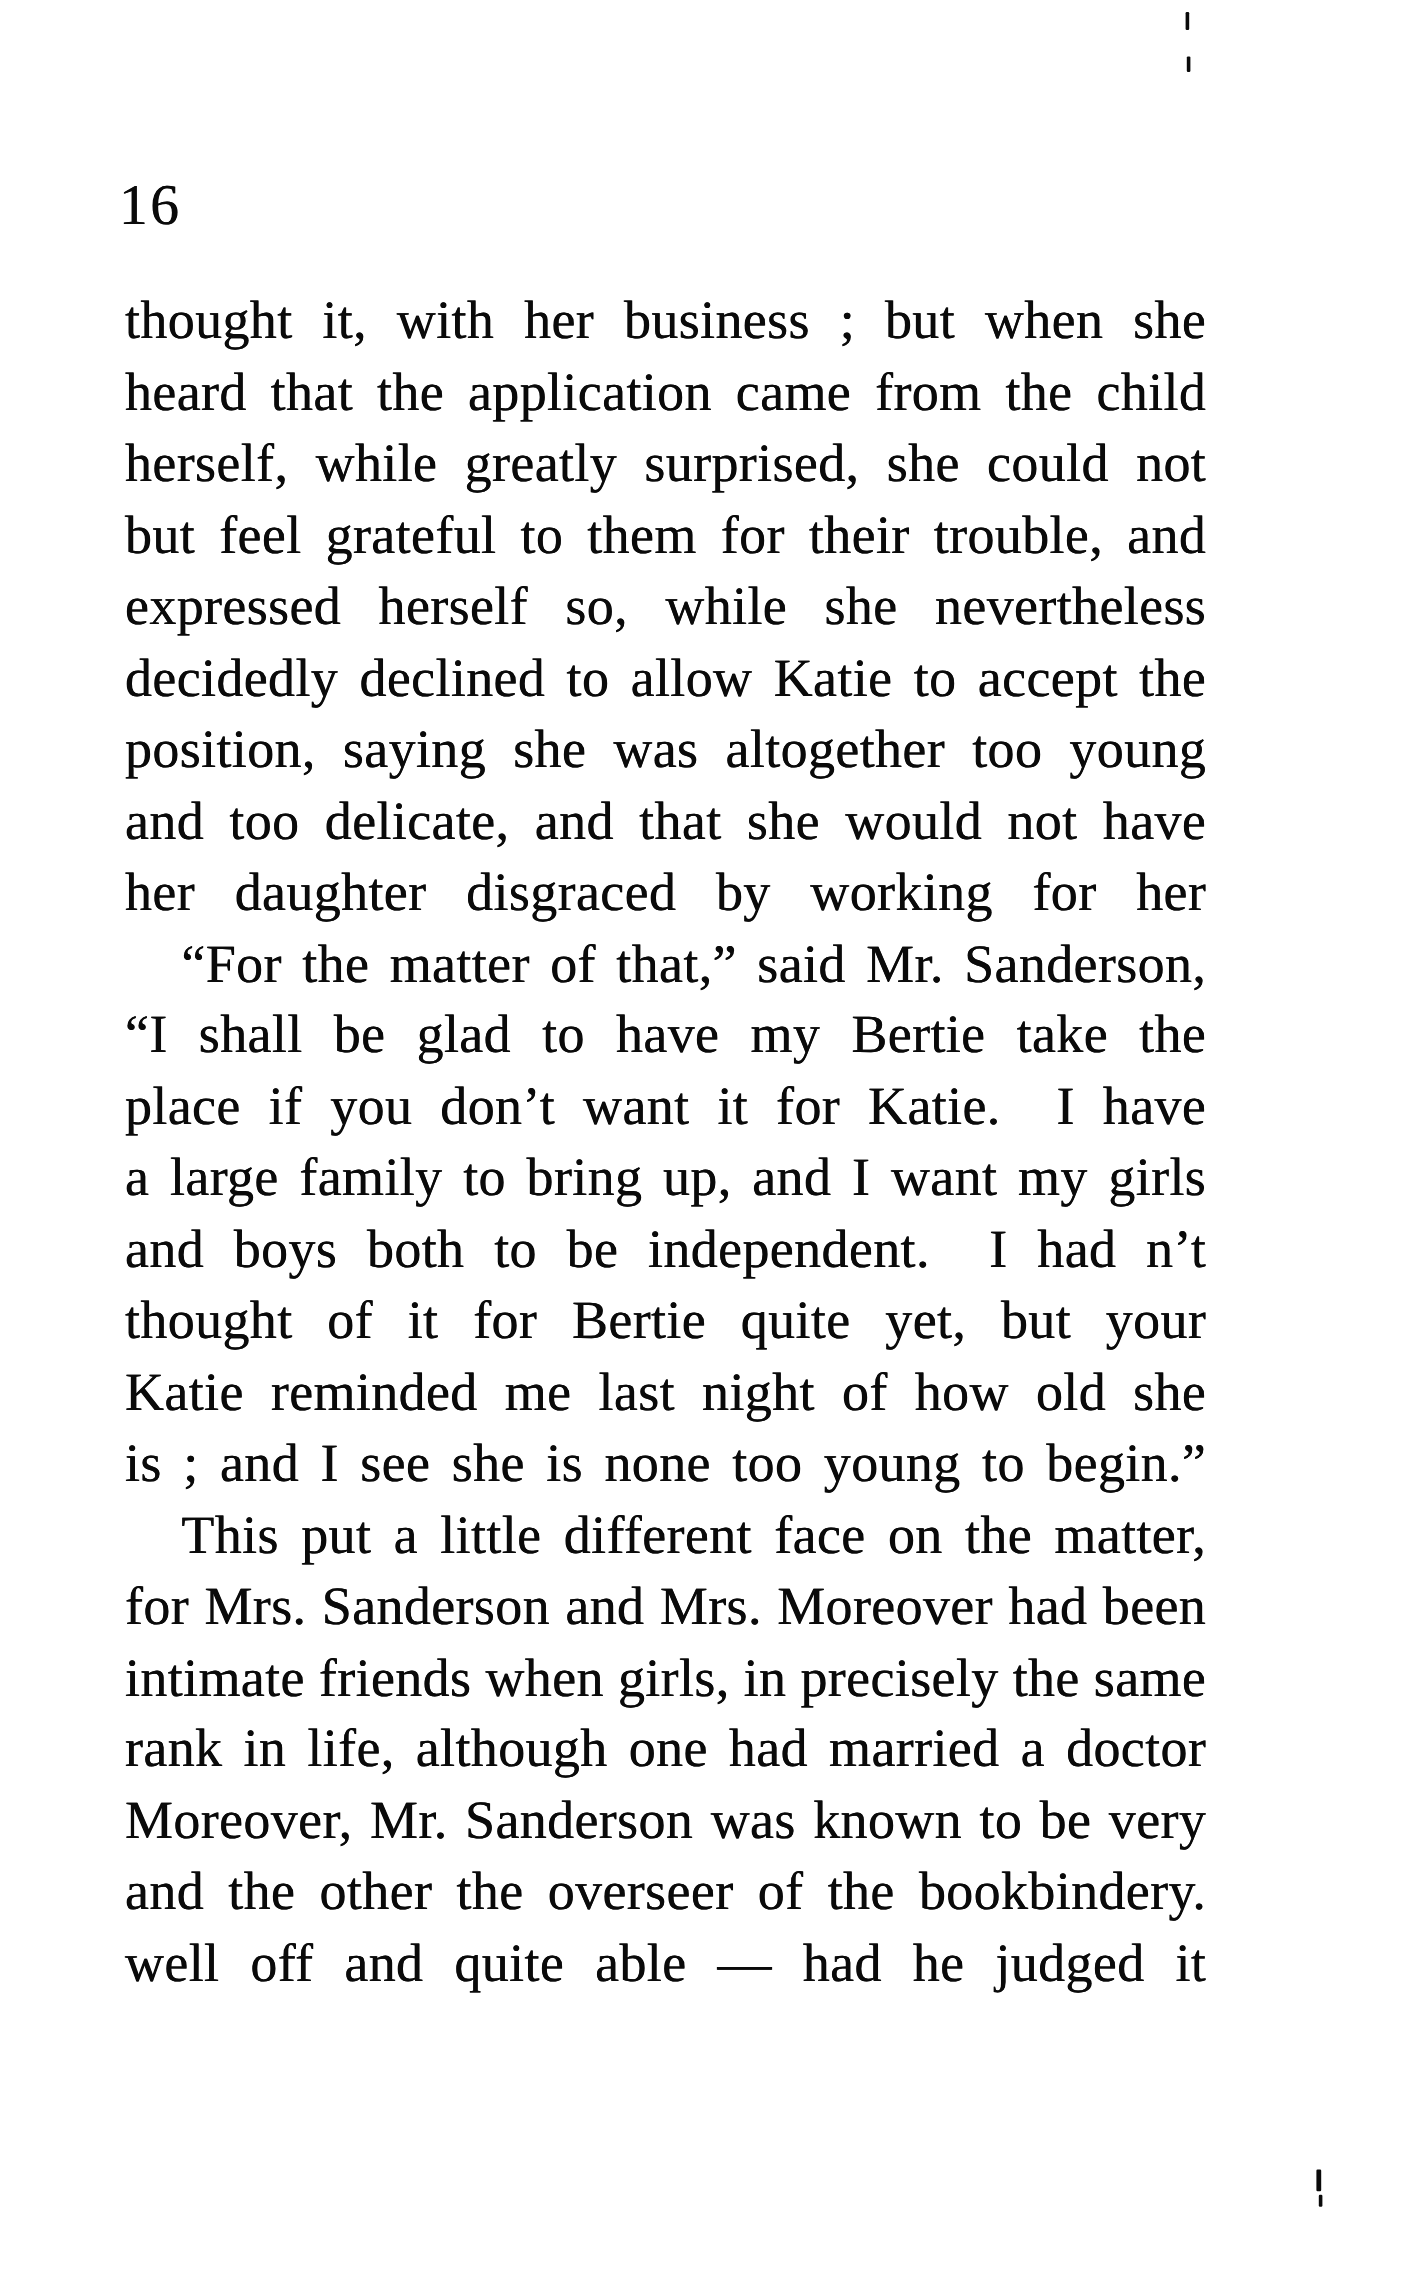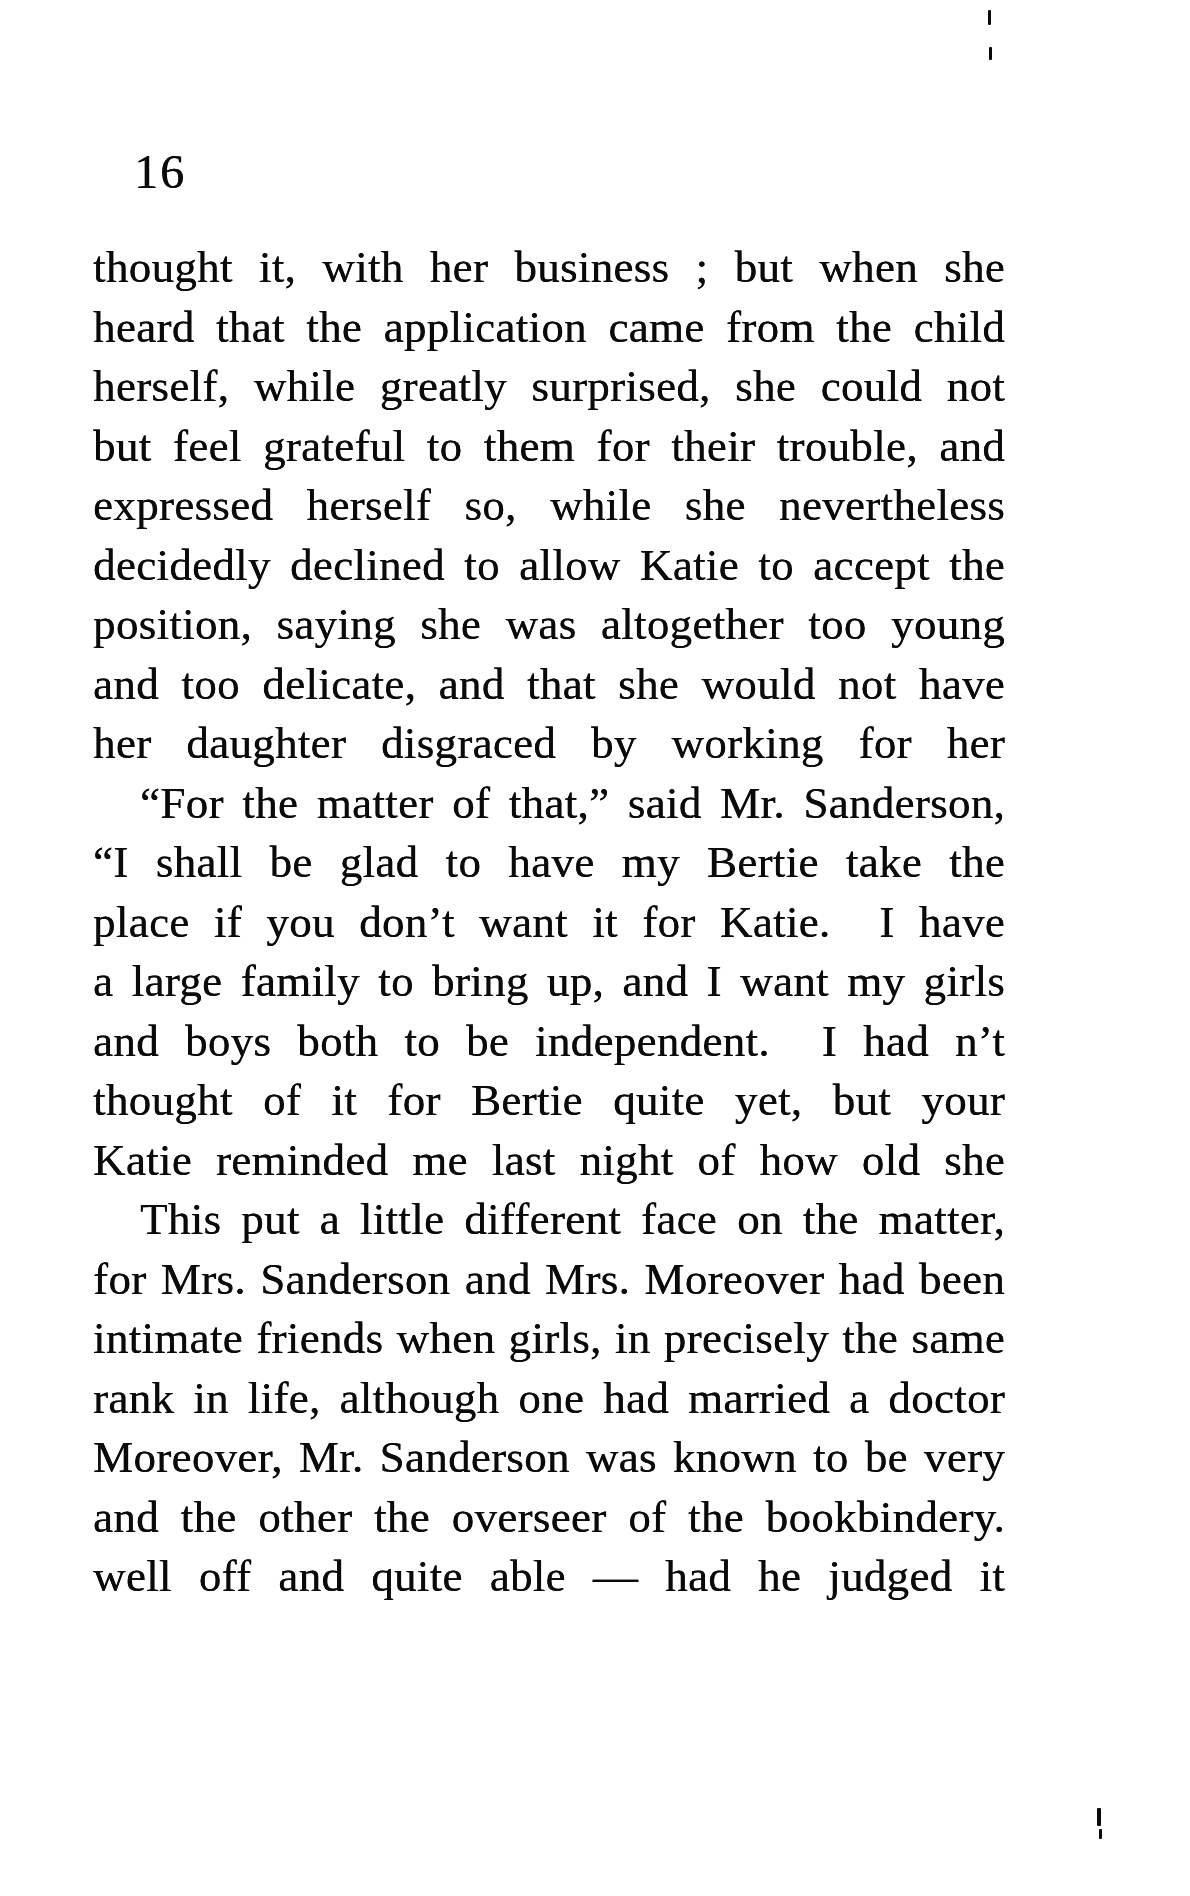--- a/index.html
+++ b/index.html
@@ -16,21 +16,20 @@
     font-family: "Liberation Serif", "DejaVu Serif", serif;
     overflow: hidden;
   }
   .pagenum {
     position: absolute;
     left: 99px;
     top: 144px;
     font-size: 48px;
     letter-spacing: 2px;
     text-shadow: 0.4px 0 0 currentColor;
-    margin-left: 35px;
   }
   .running-header {
     position: absolute;
     left: 337px;
     top: 145px;
     font-size: 46px;
     font-style: italic;
     letter-spacing: 1px;
     white-space: nowrap;
     text-shadow: 0.4px 0 0 currentColor;
@@ -43,20 +42,21 @@
     font-size: 45px;
     line-height: 59.5px;
     letter-spacing: 0.3px;
     text-shadow: 0.35px 0 0 currentColor;
   }
   .para { margin: 0; }
   .line {
     text-align: justify;
     text-align-last: justify;
     white-space: normal;
+    margin-left: 11px;
   }
   .line.indent { text-indent: 47px; }
   .line.ragged { text-align-last: left; }
   .speck {
     position: absolute;
     background: #0a0a0a;
     border-radius: 1px;
   }
 </style>
 </head>
@@ -77,20 +77,21 @@
         <div class="line">her daughter disgraced by working for her</div>
       </div>
       <div class="para">
         <div class="line indent">“For the matter of that,” said Mr. Sanderson,</div>
         <div class="line">“I shall be glad to have my Bertie take the</div>
         <div class="line">place if you don’t want it for Katie.&nbsp; I have</div>
         <div class="line">a large family to bring up, and I want my girls</div>
         <div class="line">and boys both to be independent.&nbsp; I had n’t</div>
         <div class="line">thought of it for Bertie quite yet, but your</div>
         <div class="line">Katie reminded me last night of how old she</div>
+        <div class="line">is ; and I see she is none too young to begin.”</div>
       </div>
       <div class="para">
         <div class="line indent">This put a little different face on the matter,</div>
         <div class="line">for Mrs. Sanderson and Mrs. Moreover had been</div>
         <div class="line">intimate friends when girls, in precisely the same</div>
         <div class="line">rank in life, although one had married a doctor</div>
         <div class="line">Moreover, Mr. Sanderson was known to be very</div>
         <div class="line">and the other the overseer of the bookbindery.</div>
         <div class="line">well off and quite able — had he judged it</div>
       </div>

